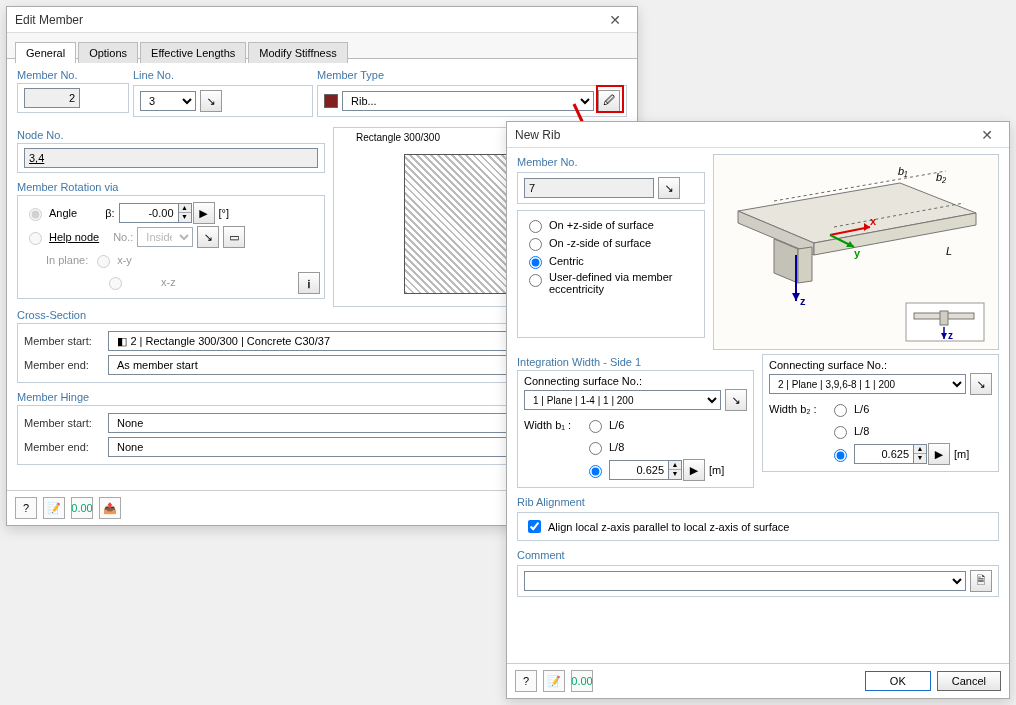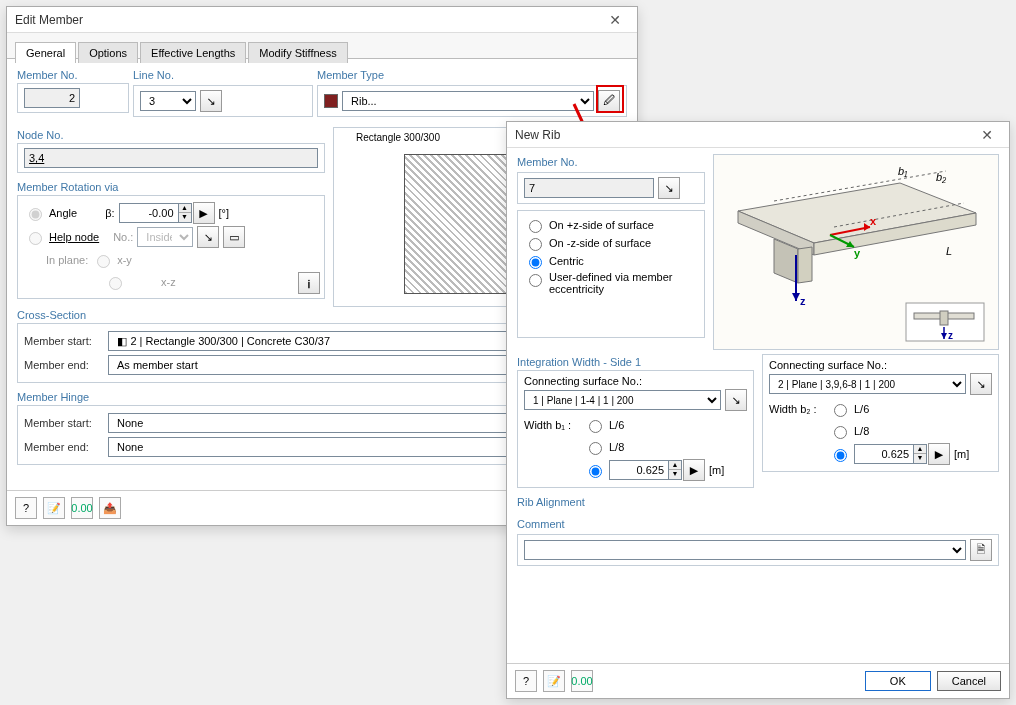--- a/index.html
+++ b/index.html
@@ -478,20 +478,24 @@
               <span class="icon-btn" style="margin-left:1px;">▶</span>
             </span>
             <span>[m]</span>
           </div>
         </div>
       </div>
     </div>
 
     <div class="group">
       <div class="group-title">Rib Alignment</div>
+      <div class="group-body row">
+        <input type="checkbox" checked="" style="">
+        <span>Align local z-axis parallel to local z-axis of surface</span>
+      </div>
     </div>
 
     <div class="group">
       <div class="group-title">Comment</div>
       <div class="group-body row">
         <select style="flex:1;"><option></option></select>
         <span class="icon-btn">🗎</span>
       </div>
     </div>
   </div>

